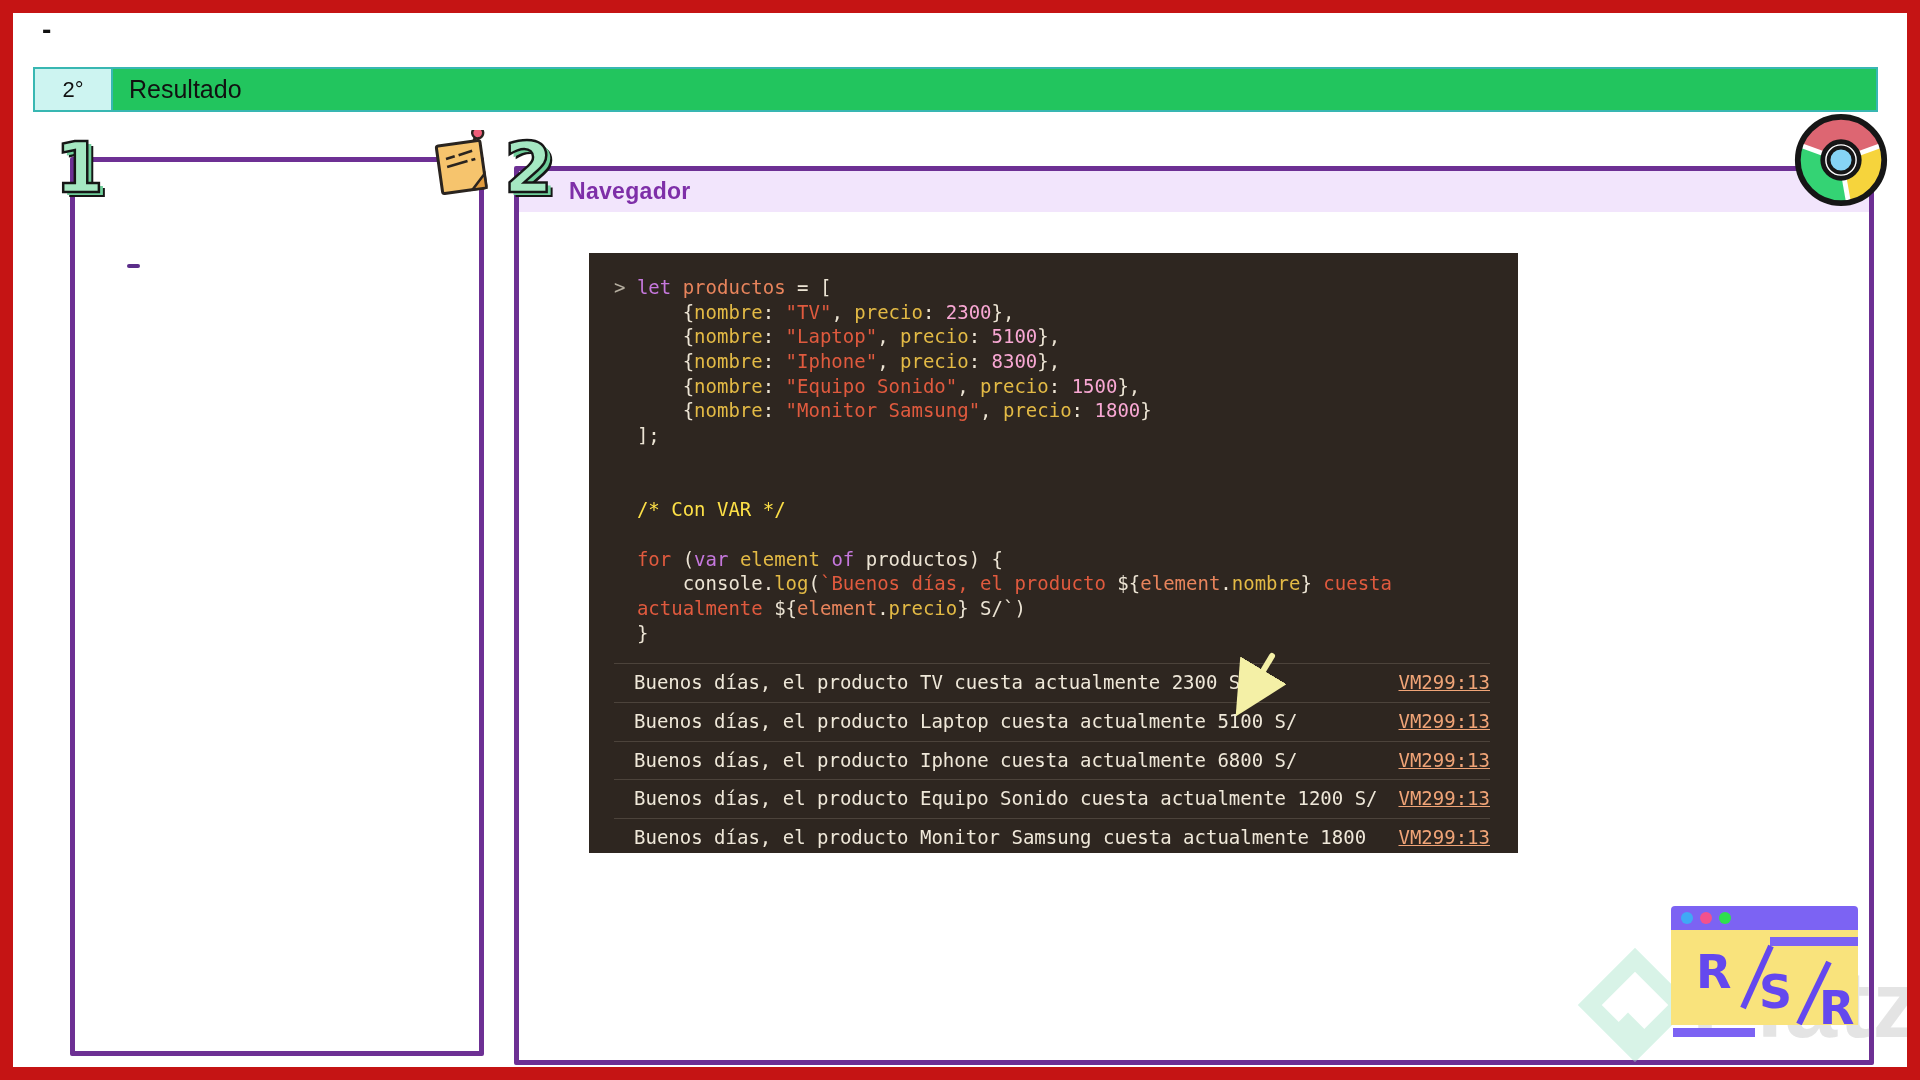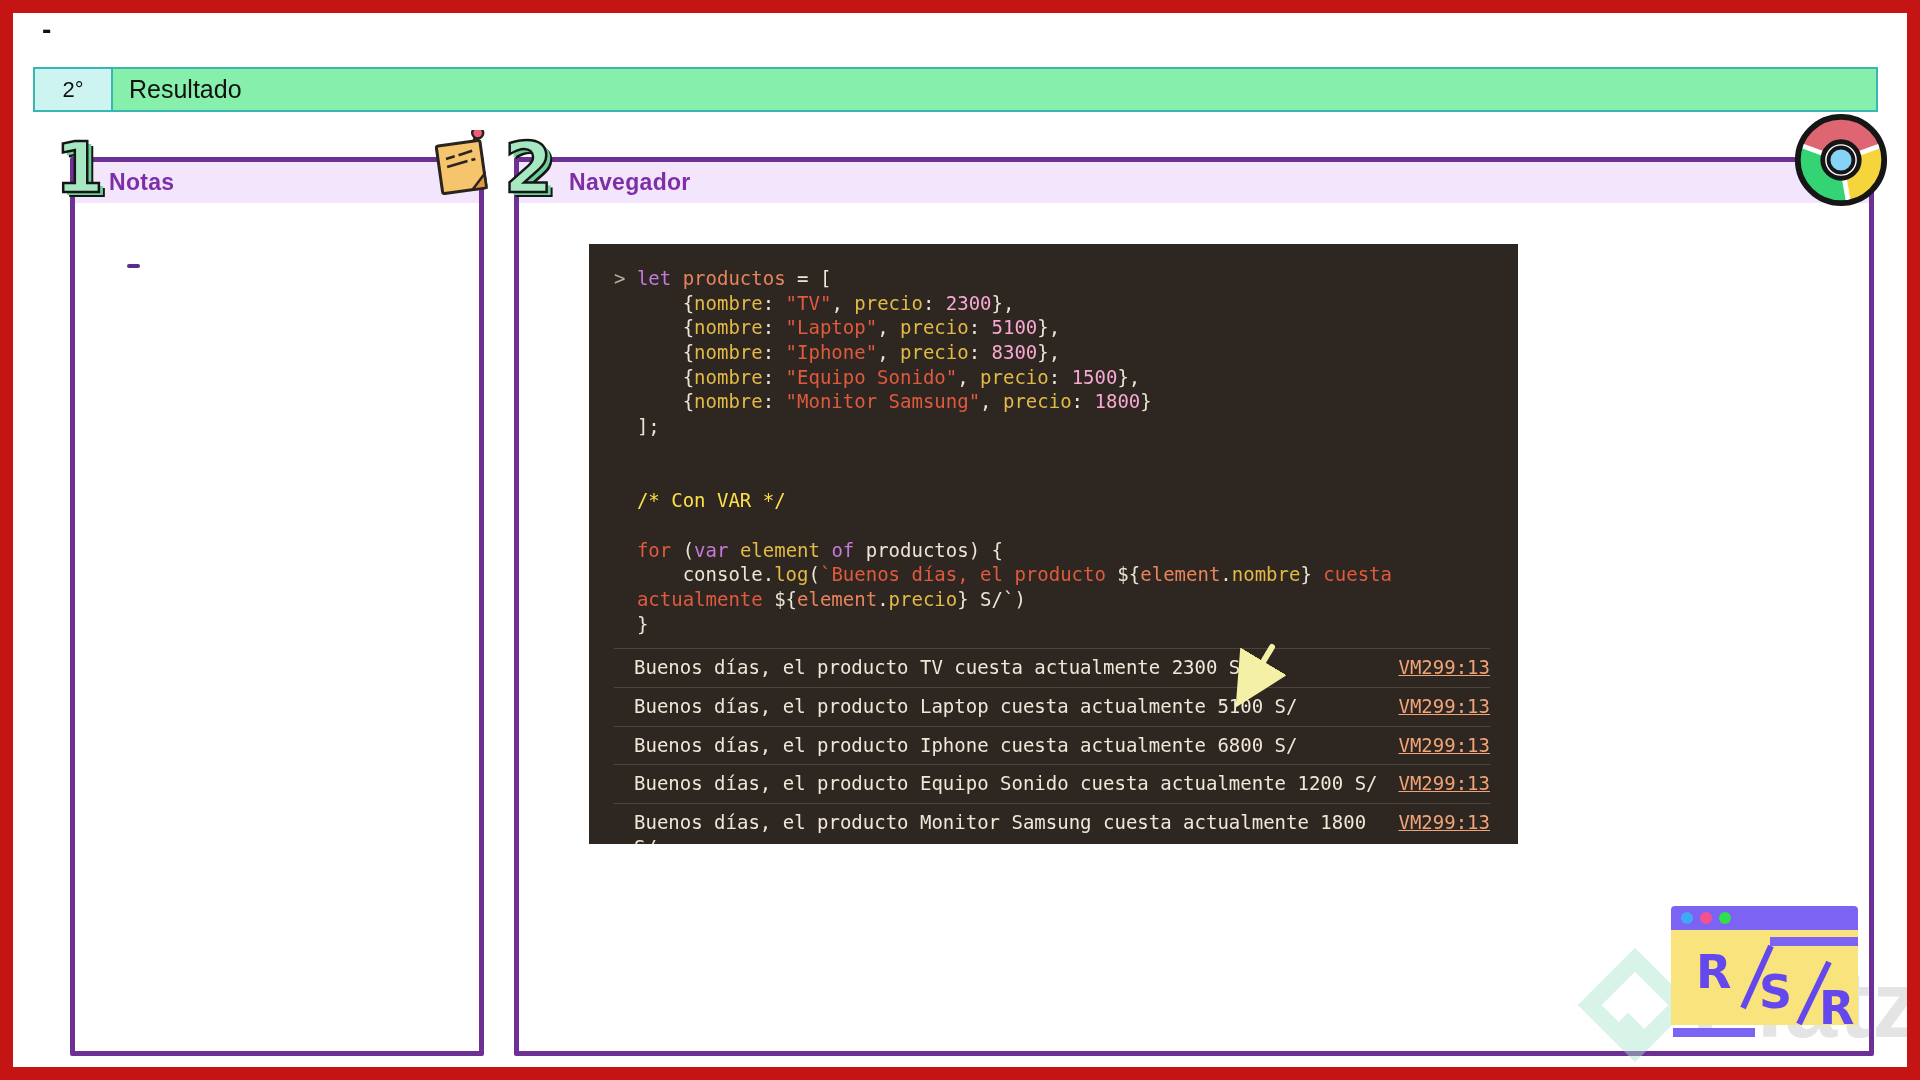--- a/index.html
+++ b/index.html
@@ -6,27 +6,27 @@
   #stage{position:relative;width:1920px;height:1080px;background:#ffffff;overflow:hidden;
          font-family:"Liberation Sans",sans-serif;}
   .frame{position:absolute;inset:0;border:13px solid #c51414;z-index:30;pointer-events:none;}
 
   .corner-dash{position:absolute;left:42px;top:14px;font-size:28px;font-weight:bold;color:#111;}
 
   
   .hdr{position:absolute;left:33px;top:67px;width:1845px;height:45px;display:flex;}
   .hdr-index{width:80px;background:#cdf4f1;border:2px solid #38b7b2;box-sizing:border-box;
              display:flex;align-items:center;justify-content:center;font-size:22px;color:#111;}
-  .hdr-title{flex:1;background:#86efac;border:2px solid #38b7b2;border-left:none;box-sizing:border-box;
+  .hdr-title{flex:1;background:#22c55e;border:2px solid #38b7b2;border-left:none;box-sizing:border-box;
              display:flex;align-items:center;padding-left:16px;font-size:25px;color:#111;}
 
   
   .panel{position:absolute;border:5px solid #6d3094;border-radius:2px;background:#fff;box-sizing:border-box;}
   .panel.notes{left:70px;top:157px;width:414px;height:899px;}
-  .panel.browser{left:514px;top:157px;width:1360px;height:899px;}
+  .panel.browser{left:514px;top:166px;width:1360px;height:899px;}
   .panel-strip{height:41px;background:#f2e5fc;display:flex;align-items:center;}
   .panel.notes .panel-strip{padding-left:34px;}
   .panel.browser .panel-strip{padding-left:50px;}
   .panel-title{font-size:23px;font-weight:bold;color:#7e2fa8;letter-spacing:.3px;}
   .note-dash{position:absolute;left:52px;top:102px;width:13px;height:4px;background:#5b2d8a;border-radius:2px;}
 
   
   .badge{position:absolute;z-index:3;font-family:"DejaVu Sans",sans-serif;font-weight:800;font-size:70px;
          line-height:1;color:#a5e8c2;-webkit-text-stroke:2.5px #161616;
          text-shadow:4px 3px 0 #6fcf9b,6px 5px 0 #161616;}
@@ -42,21 +42,21 @@
   .code{white-space:pre;}
   .code-line{height:24.7px;line-height:24.7px;white-space:pre;}
   .tok-prompt{color:#b5ae9f}
   .tok-plain{color:#ece4d4}
   .tok-kw{color:#c678dd}
   .tok-name{color:#e8845c}
   .tok-str{color:#e05a3e}
   .tok-gold{color:#e3ba45}
   .tok-num{color:#f9a8d4}
   .tok-com{color:#fde047}
-  .outputs{margin-top:12px;}
+  .outputs{margin-top:18px;}
   .out-row{display:flex;align-items:flex-start;border-top:1px solid #4c433b;
            padding:6px 0 7px 20px;line-height:24.7px;}
   .out-msg{flex:1;color:#efe8d9;white-space:pre-wrap;}
   .out-link{margin-left:12px;white-space:nowrap;color:#f0a477;text-decoration:underline;cursor:pointer;}
 
   .arrow-svg{position:absolute;left:700px;top:470px;z-index:4;}
 
   
   .watermark{position:absolute;left:1560px;top:930px;z-index:1;display:flex;align-items:center;}
   .watermark span{font-size:94px;font-weight:bold;color:#cfcfcf;opacity:.55;letter-spacing:2px;}
@@ -74,23 +74,20 @@
 <div id="stage">
 
   <div class="corner-dash">-</div>
 
   <div class="hdr">
     <div class="hdr-index">2°</div>
     <div class="hdr-title">Resultado</div>
   </div>
 
   <section class="panel notes">
-    <div class="panel-strip">
-      <span class="panel-title">Notas</span>
-    </div>
     <div class="note-dash"></div>
   </section>
 
   <section class="panel browser">
     <div class="panel-strip">
       <span class="panel-title">Navegador</span>
     </div>
 
     <div class="console">
       <div class="code"><div class="code-line"><span class="tok-prompt">&gt; </span><span class="tok-kw">let</span><span class="tok-plain"> </span><span class="tok-name">productos</span><span class="tok-plain"> = [</span></div><div class="code-line"><span class="tok-plain">      {</span><span class="tok-gold">nombre</span><span class="tok-plain">: </span><span class="tok-str">"TV"</span><span class="tok-plain">, </span><span class="tok-gold">precio</span><span class="tok-plain">: </span><span class="tok-num">2300</span><span class="tok-plain">},</span></div><div class="code-line"><span class="tok-plain">      {</span><span class="tok-gold">nombre</span><span class="tok-plain">: </span><span class="tok-str">"Laptop"</span><span class="tok-plain">, </span><span class="tok-gold">precio</span><span class="tok-plain">: </span><span class="tok-num">5100</span><span class="tok-plain">},</span></div><div class="code-line"><span class="tok-plain">      {</span><span class="tok-gold">nombre</span><span class="tok-plain">: </span><span class="tok-str">"Iphone"</span><span class="tok-plain">, </span><span class="tok-gold">precio</span><span class="tok-plain">: </span><span class="tok-num">8300</span><span class="tok-plain">},</span></div><div class="code-line"><span class="tok-plain">      {</span><span class="tok-gold">nombre</span><span class="tok-plain">: </span><span class="tok-str">"Equipo Sonido"</span><span class="tok-plain">, </span><span class="tok-gold">precio</span><span class="tok-plain">: </span><span class="tok-num">1500</span><span class="tok-plain">},</span></div><div class="code-line"><span class="tok-plain">      {</span><span class="tok-gold">nombre</span><span class="tok-plain">: </span><span class="tok-str">"Monitor Samsung"</span><span class="tok-plain">, </span><span class="tok-gold">precio</span><span class="tok-plain">: </span><span class="tok-num">1800</span><span class="tok-plain">}</span></div><div class="code-line"><span class="tok-plain">  ];</span></div><div class="code-line"></div><div class="code-line"></div><div class="code-line"><span class="tok-com">  /* Con VAR */</span></div><div class="code-line"></div><div class="code-line"><span class="tok-str">  for</span><span class="tok-plain"> (</span><span class="tok-kw">var</span><span class="tok-plain"> </span><span class="tok-gold">element</span><span class="tok-plain"> </span><span class="tok-kw">of</span><span class="tok-plain"> productos) {</span></div><div class="code-line"><span class="tok-plain">      console.</span><span class="tok-gold">log</span><span class="tok-plain">(</span><span class="tok-str">`Buenos días, el producto </span><span class="tok-plain">${</span><span class="tok-name">element</span><span class="tok-plain">.</span><span class="tok-gold">nombre</span><span class="tok-plain">}</span><span class="tok-str"> cuesta</span></div><div class="code-line"><span class="tok-str">  actualmente</span><span class="tok-plain"> ${</span><span class="tok-name">element</span><span class="tok-plain">.</span><span class="tok-gold">precio</span><span class="tok-plain">} S/`)</span></div><div class="code-line"><span class="tok-plain">  }</span></div></div>

